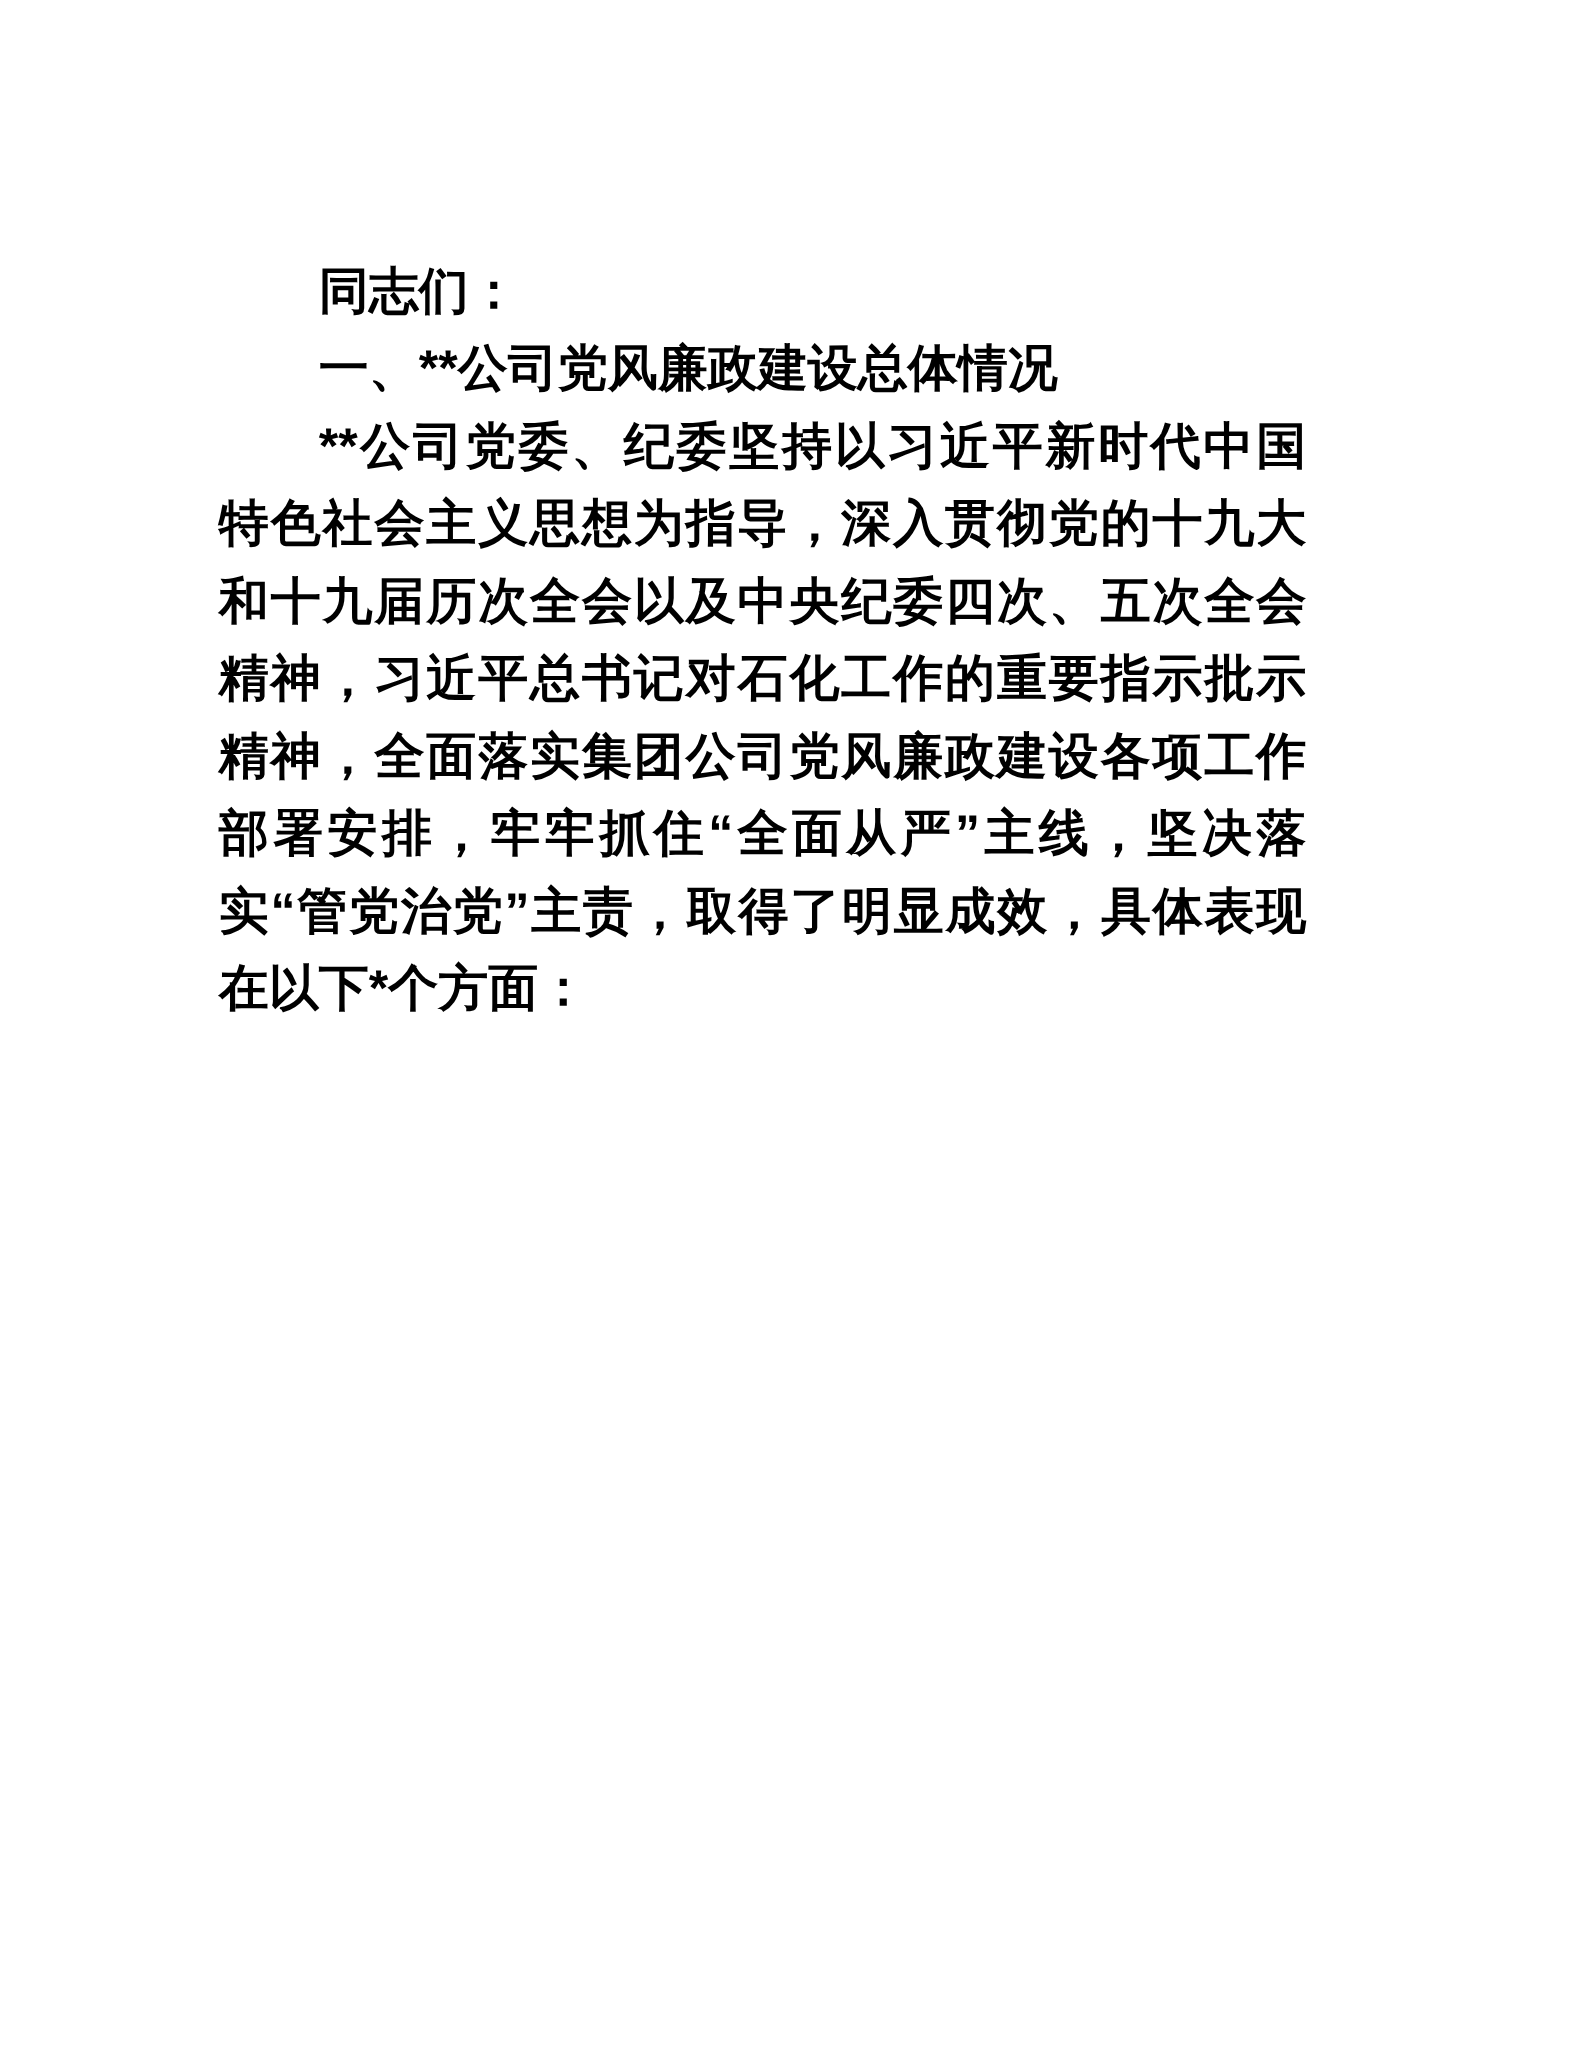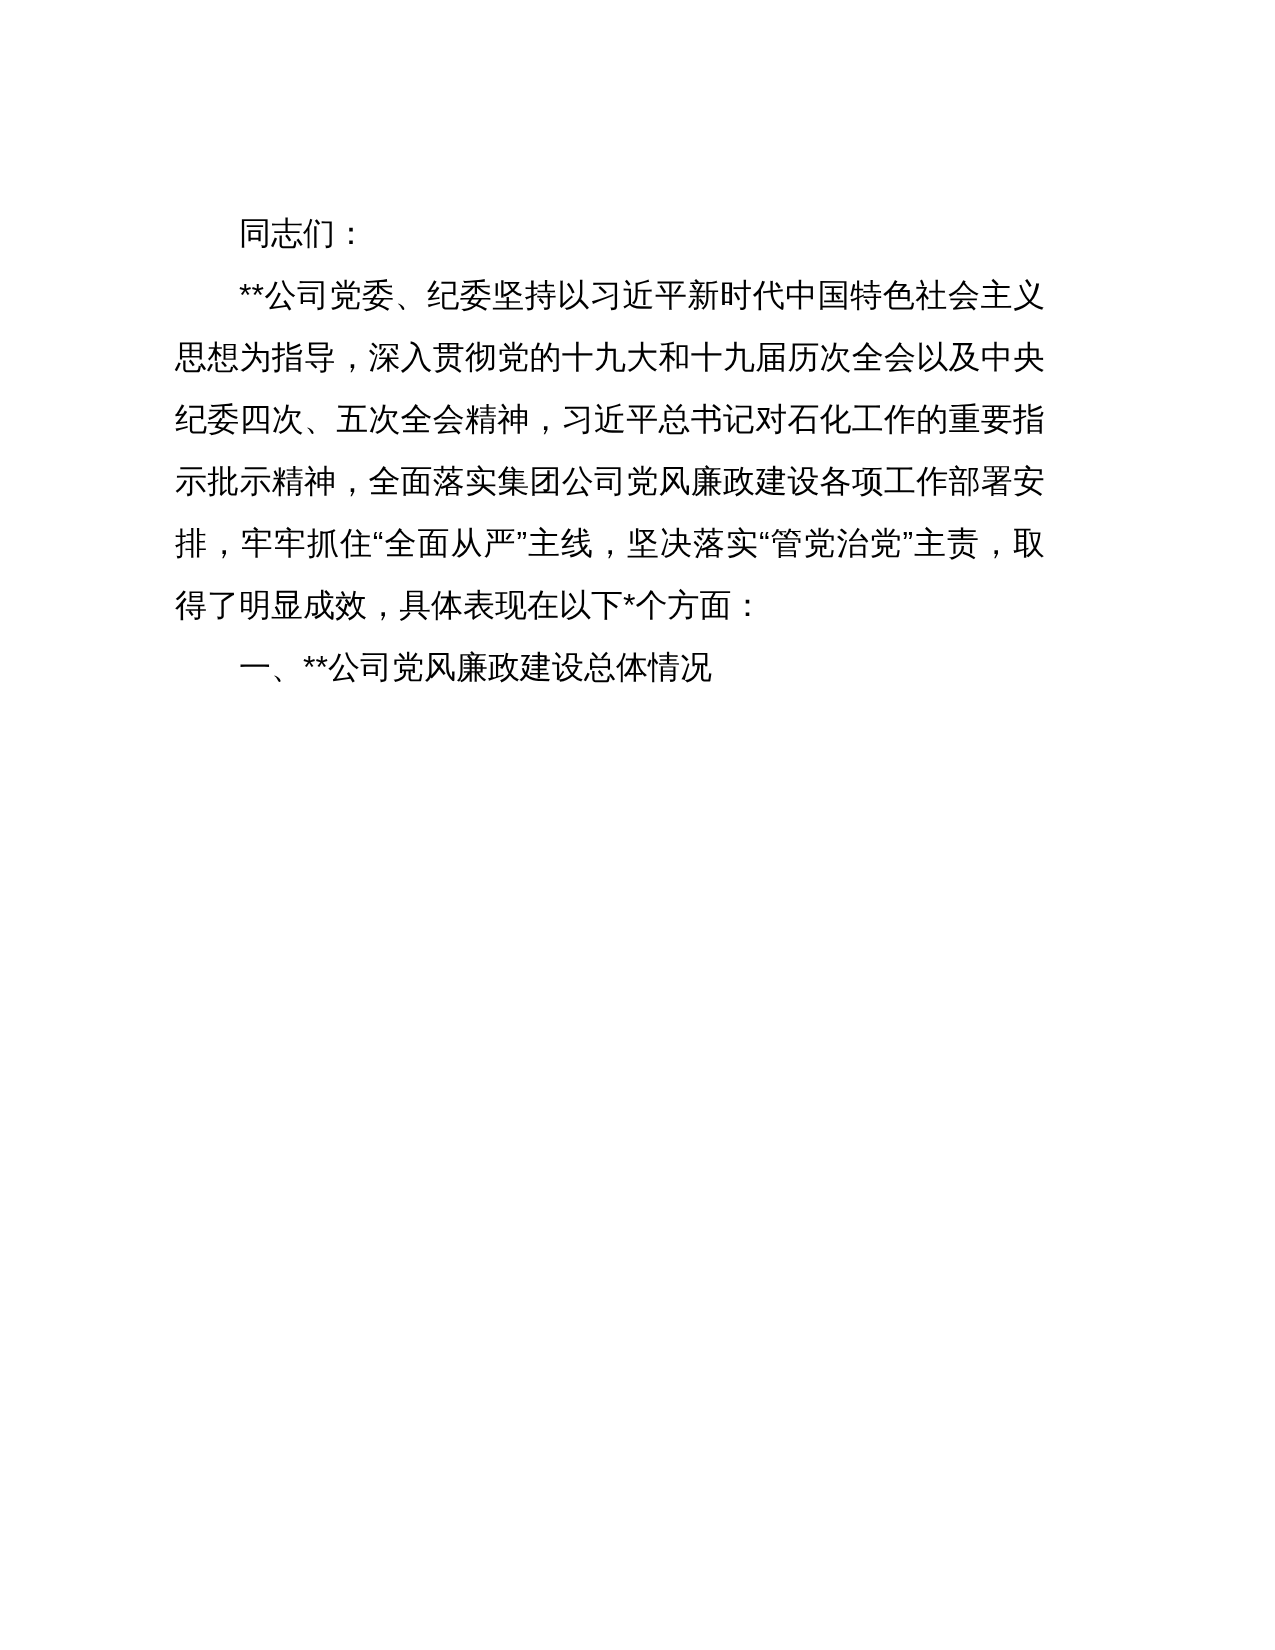--- a/index.html
+++ b/index.html
@@ -23,35 +23,36 @@
   }
   .doc-title {
     font-size: 40px;
     font-weight: bold;
     text-align: center;
     line-height: 58px;
     margin: 0 0 22px 0;
     letter-spacing: 1px;
   }
   .para {
-    font-size: 32px;
+    font-size: 40px;
     line-height: 62px;
     margin: 0;
     text-indent: 2em;
     text-align: justify;
     word-break: break-all;
+    font-weight: bold;
   }
 </style>
 </head>
 <body>
 
 <div class="page">
 
 
   <p class="para">同志们：</p>
 
 
+  <p class="para">一、**公司党风廉政建设总体情况</p>
+
   <p class="para">**公司党委、纪委坚持以习近平新时代中国特色社会主义思想为指导，深入贯彻党的十九大和十九届历次全会以及中央纪委四次、五次全会精神，习近平总书记对石化工作的重要指示批示精神，全面落实集团公司党风廉政建设各项工作部署安排，牢牢抓住“全面从严”主线，坚决落实“管党治党”主责，取得了明显成效，具体表现在以下*个方面：</p>
-
-  <p class="para">一、**公司党风廉政建设总体情况</p>
 
 
 </div>
 
 </body></html>

